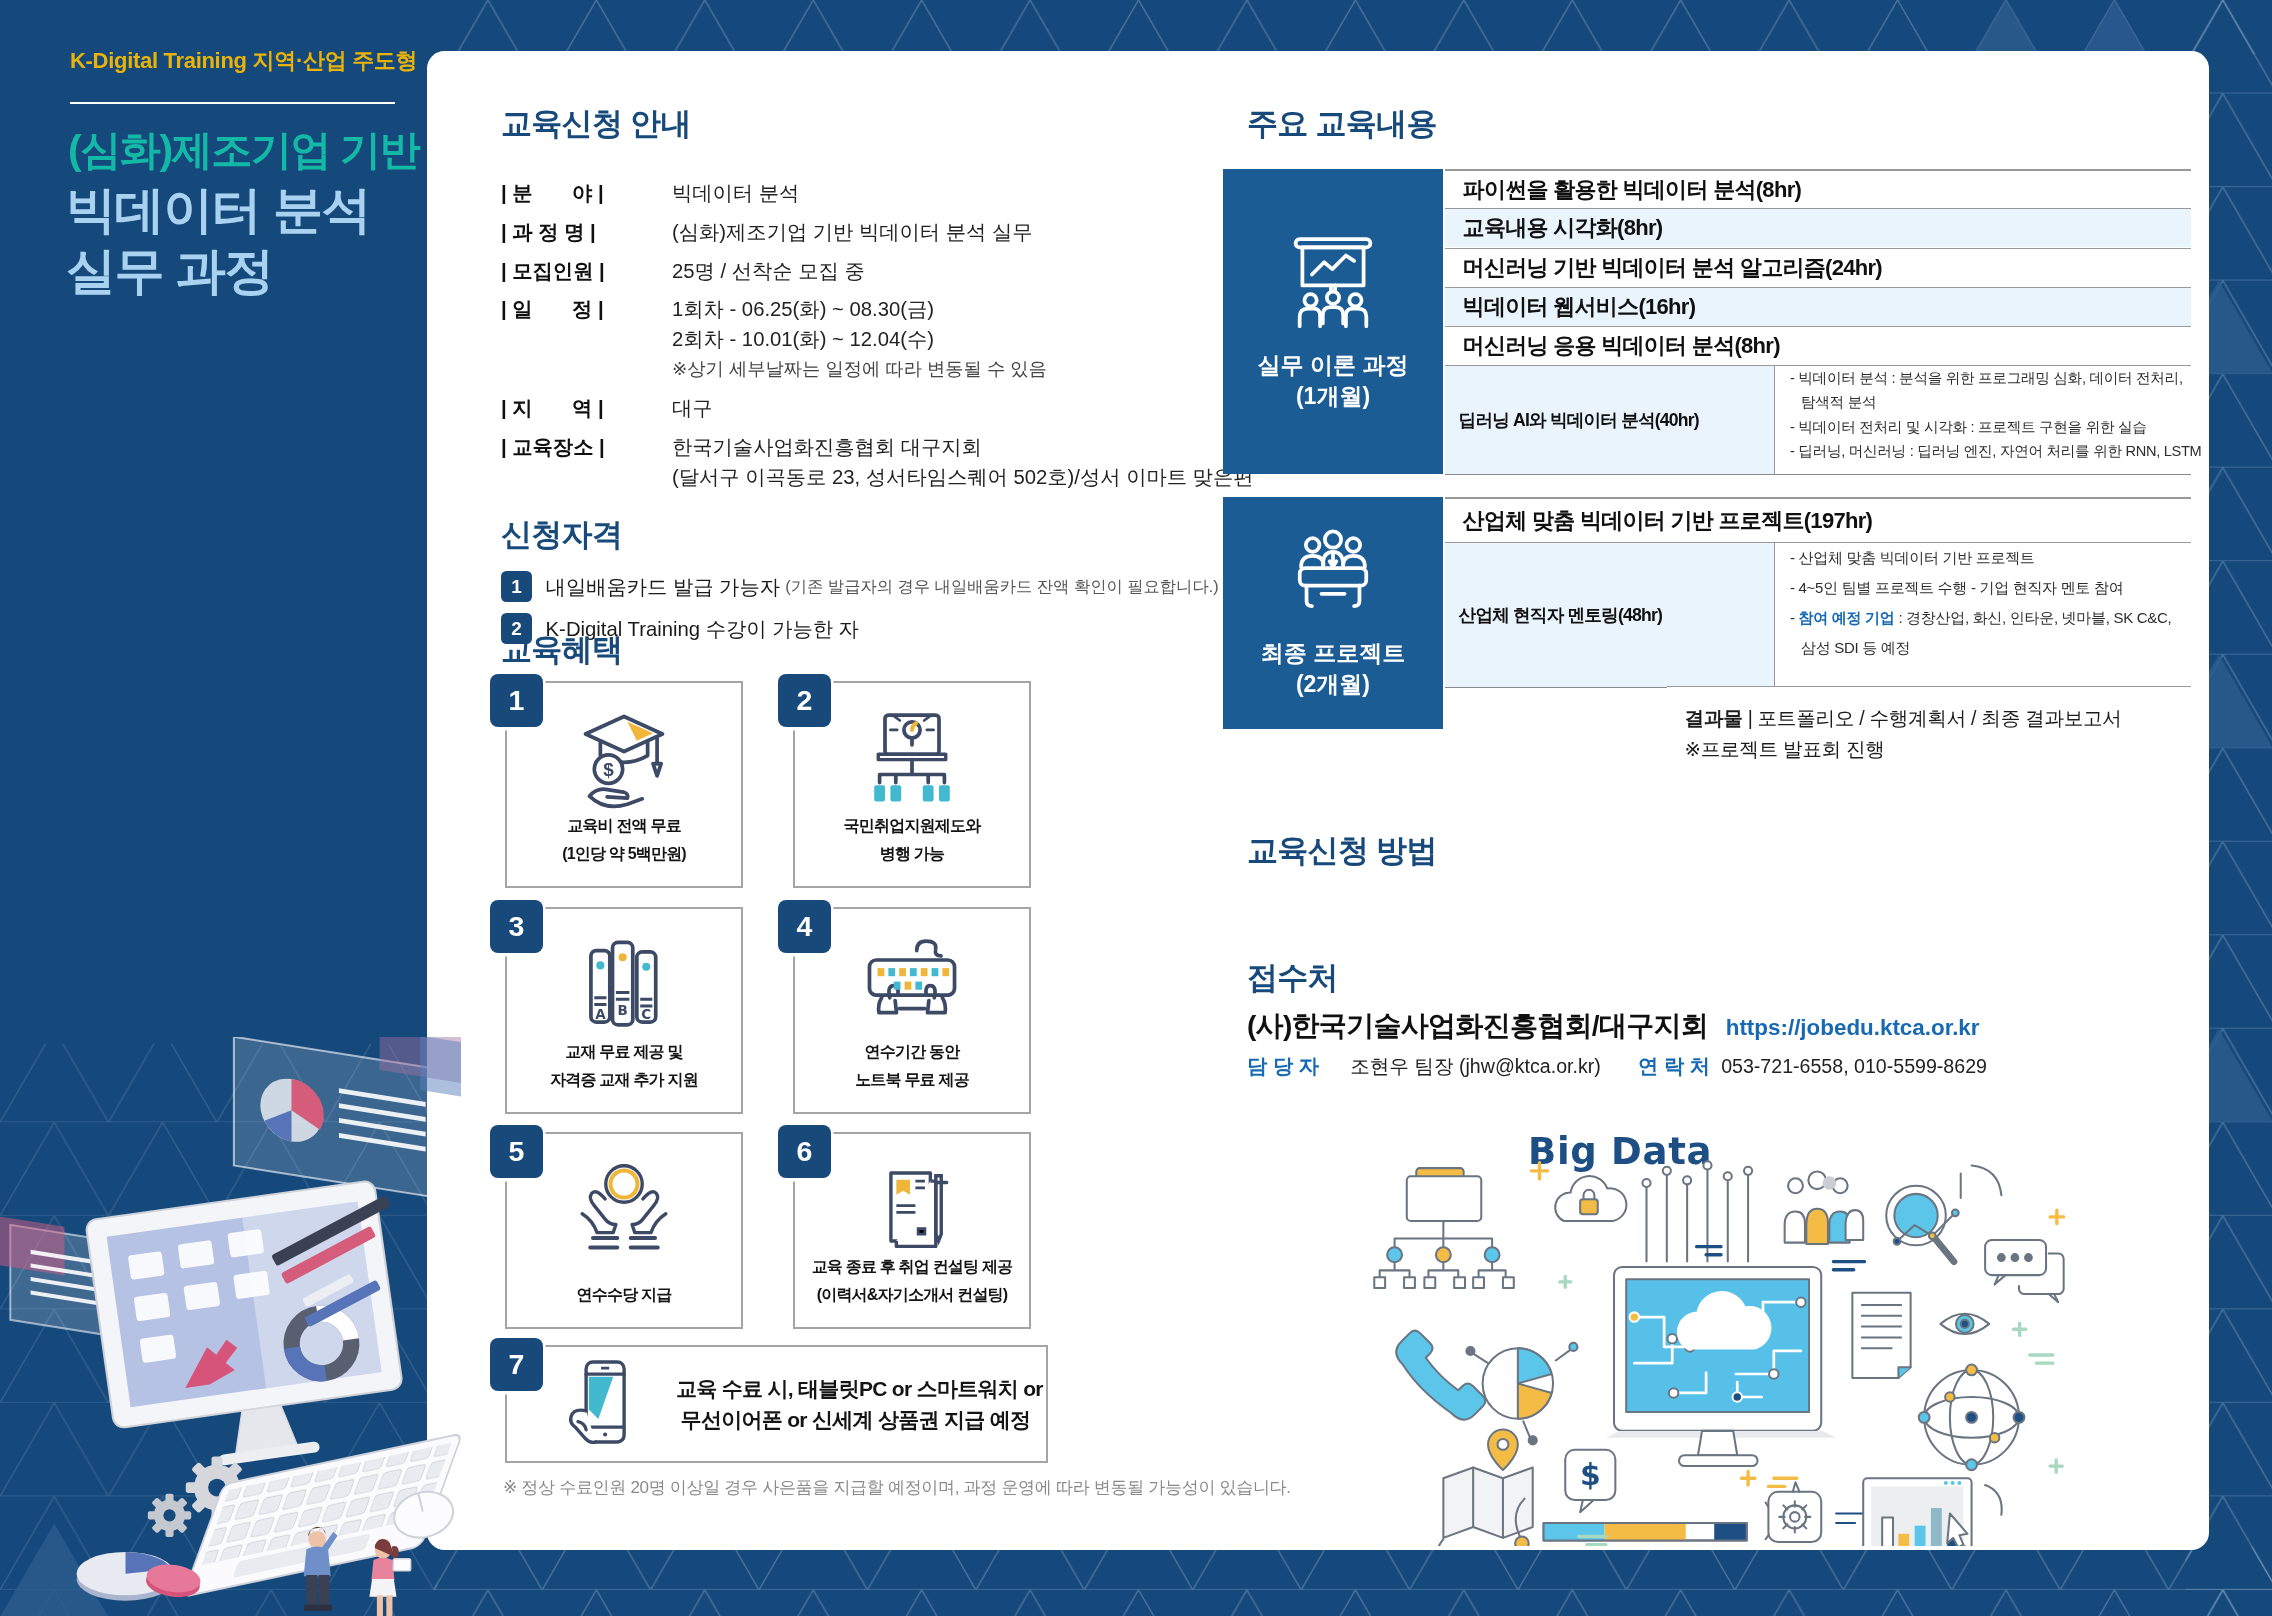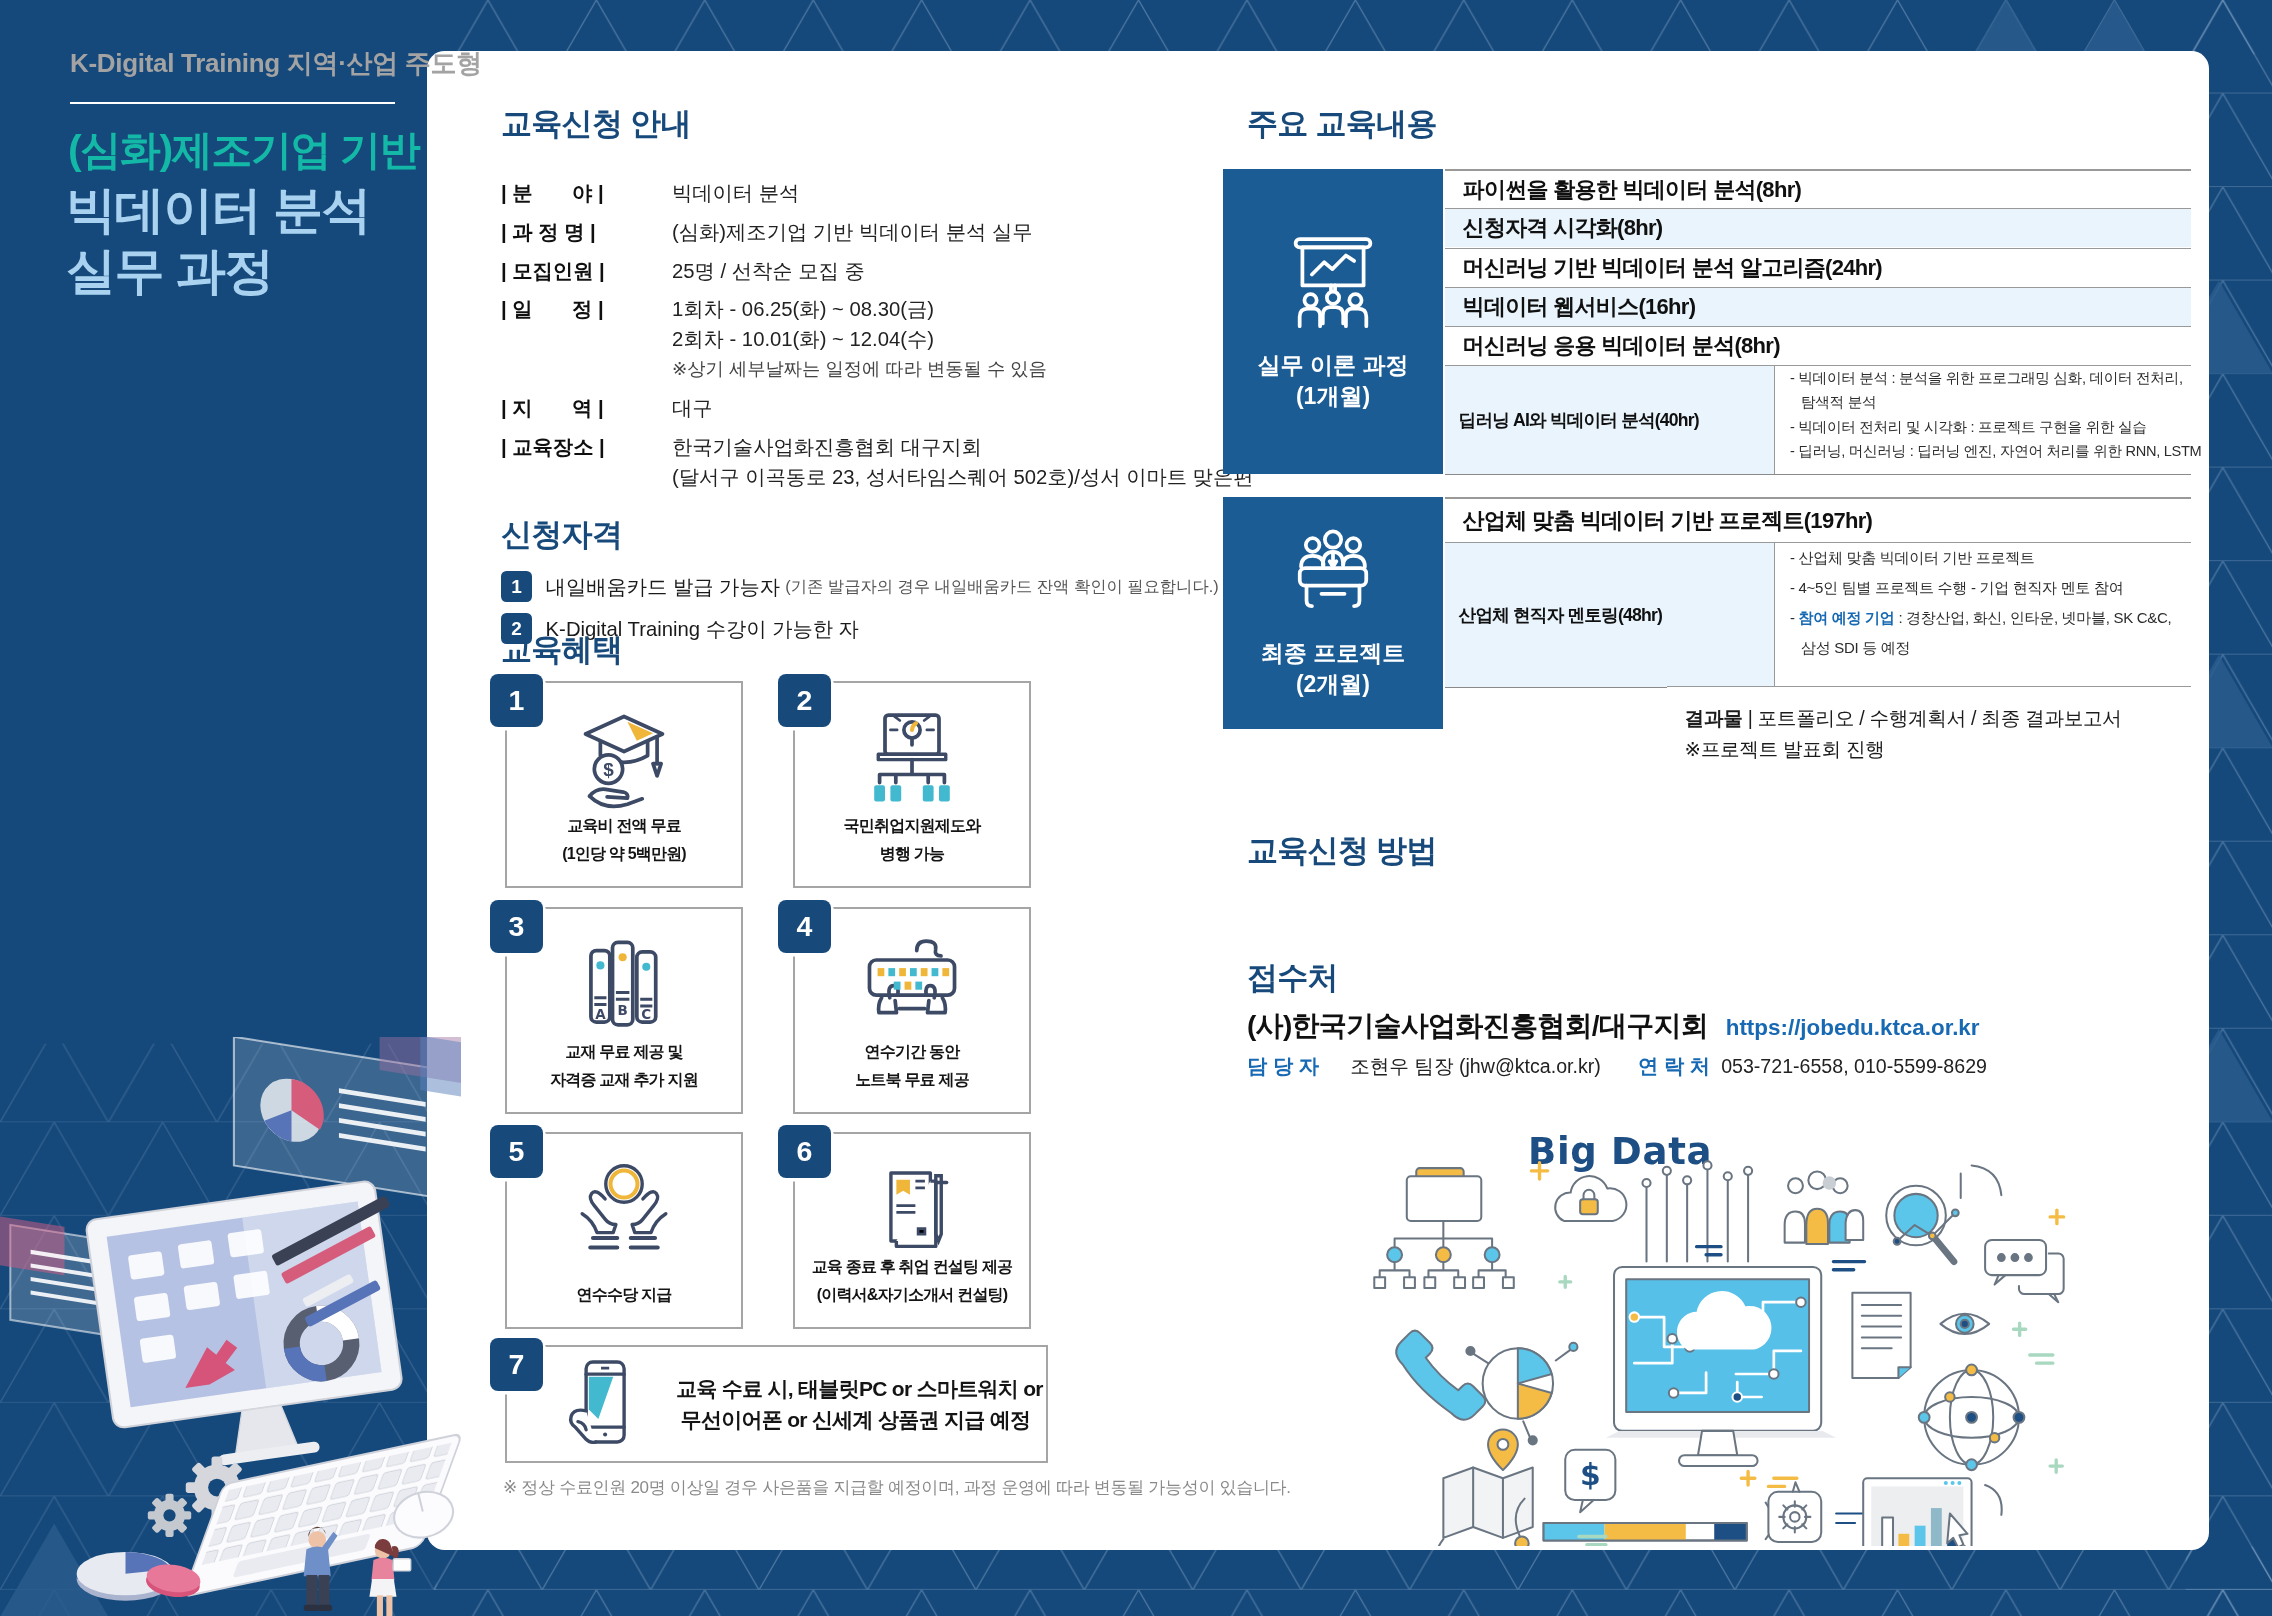--- a/index.html
+++ b/index.html
@@ -3,21 +3,21 @@
 <meta charset="utf-8">
 <style>
   html,body{margin:0;padding:0;background:#0e3a63;}
   .page{position:relative;width:2273px;height:1617px;background:#16497b;overflow:hidden;
         font-family:"Liberation Sans","DejaVu Sans",sans-serif;-webkit-font-smoothing:antialiased;}
   #bgpattern{position:absolute;left:0;top:0;z-index:0;}
   .panel{position:absolute;left:427px;top:51px;width:1782px;height:1499px;background:#ffffff;border-radius:17.6px;z-index:1;}
   .abs{position:absolute;}
 
   
-  .brand-tag{left:70px;top:46px;color:#a3a3a3;font-size:26px;font-weight:700;letter-spacing:-0.3px;z-index:2;}
+  .brand-tag{left:70px;top:46px;color:#eab308;font-size:22px;font-weight:700;letter-spacing:-0.3px;z-index:2;}
   .brand-rule{left:70px;top:102px;width:325px;height:2px;background:#fff;z-index:2;}
   .brand-line1{left:68px;top:123px;color:#14b8a6;font-size:41px;font-weight:800;letter-spacing:-1.4px;z-index:2;}
   .brand-line2{left:66px;top:180px;color:#a9d2f0;font-size:50px;font-weight:800;letter-spacing:-1.4px;z-index:2;line-height:61px;}
 
   
   .sec-title{font-size:31px;font-weight:800;color:#17497b;letter-spacing:-0.7px;z-index:2;}
 
   
   .guide-rows{left:501px;top:178px;z-index:2;font-size:20.3px;color:#222;}
   .grow{display:flex;margin-bottom:8.8px;}
@@ -484,21 +484,21 @@
           <path d="M94 140 v-16 M94 124 q0 -10 10 -10 h8 q12 0 12 12 v14"></path>
         </g>
       </svg>
       <div class="cname">
           <div>실무 이론 과정</div>
           <div>(1개월)</div>
         </div>
     </div>
     <div class="crows">
       <div class="crow" style="top:0;height:39px;border-top-width:2px;">파이썬을 활용한 빅데이터 분석(8hr)</div>
-      <div class="crow alt" style="top:39px;height:39px;">신청자격 시각화(8hr)</div>
+      <div class="crow alt" style="top:39px;height:39px;">교육내용 시각화(8hr)</div>
       <div class="crow" style="top:79px;height:39px;">머신러닝 기반 빅데이터 분석 알고리즘(24hr)</div>
       <div class="crow alt" style="top:118px;height:39px;">빅데이터 웹서비스(16hr)</div>
       <div class="crow" style="top:157px;height:39px;">머신러닝 응용 빅데이터 분석(8hr)</div>
       <div class="csplit" style="top:196px;height:108px;">
         <div class="clabel">딥러닝 AI와 빅데이터 분석(40hr)</div>
         <div class="cdetail">
           <div>- 빅데이터 분석 : 분석을 위한 프로그래밍 심화, 데이터 전처리,</div>
           <div class="indent">탐색적 분석</div>
           <div>- 빅데이터 전처리 및 시각화 : 프로젝트 구현을 위한 실습</div>
           <div>- 딥러닝, 머신러닝 : 딥러닝 엔진, 자연어 처리를 위한 RNN, LSTM</div>

